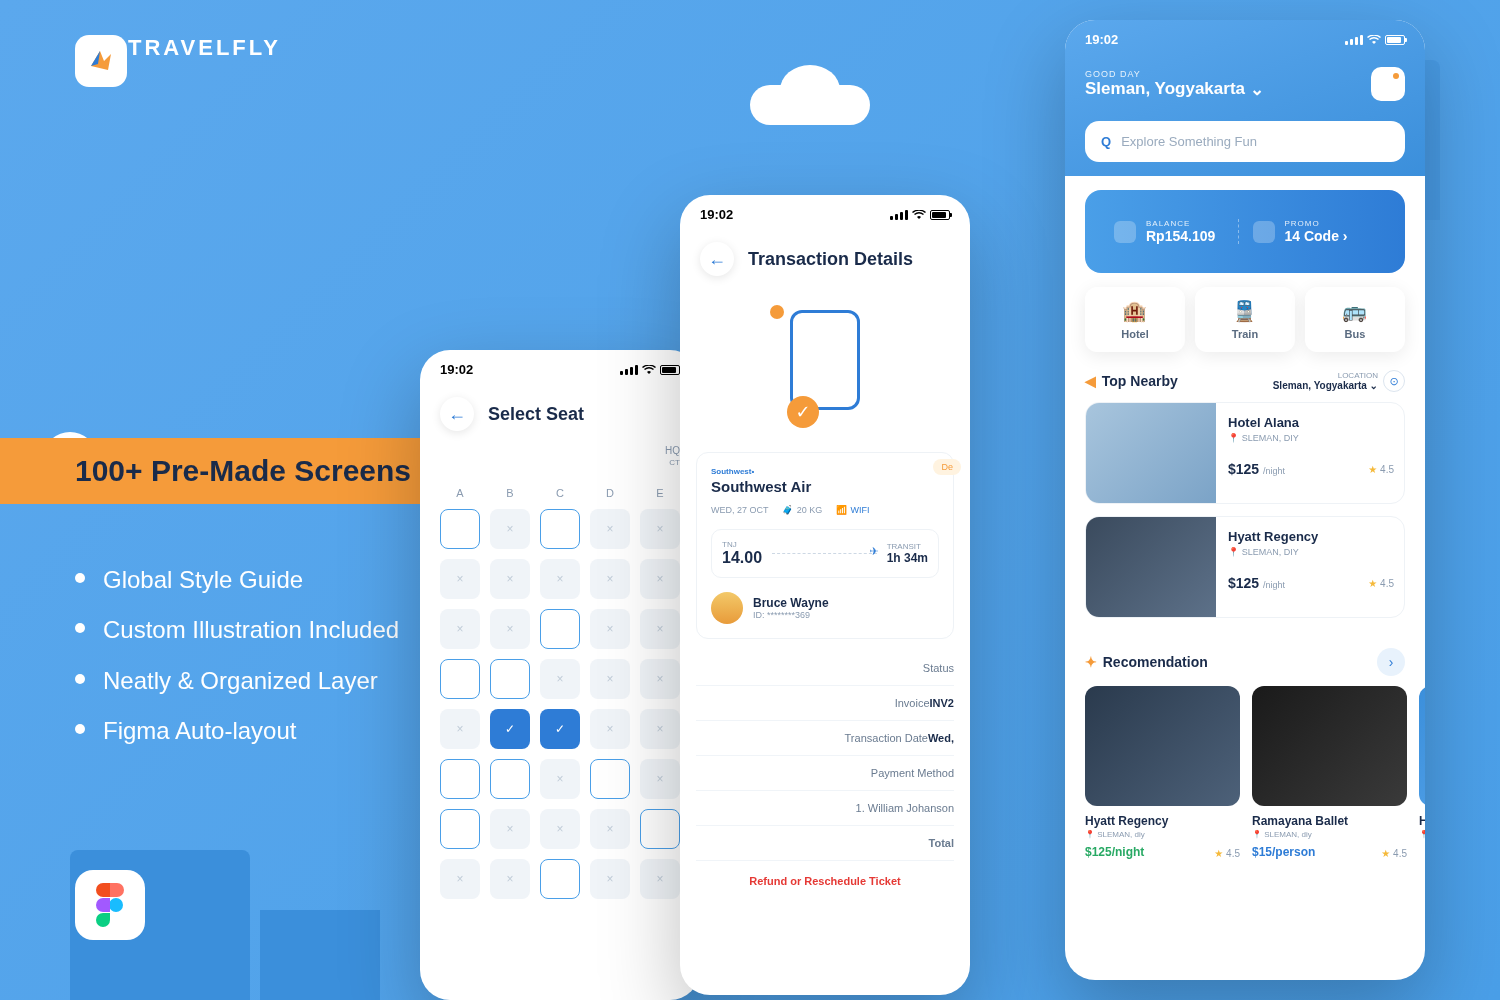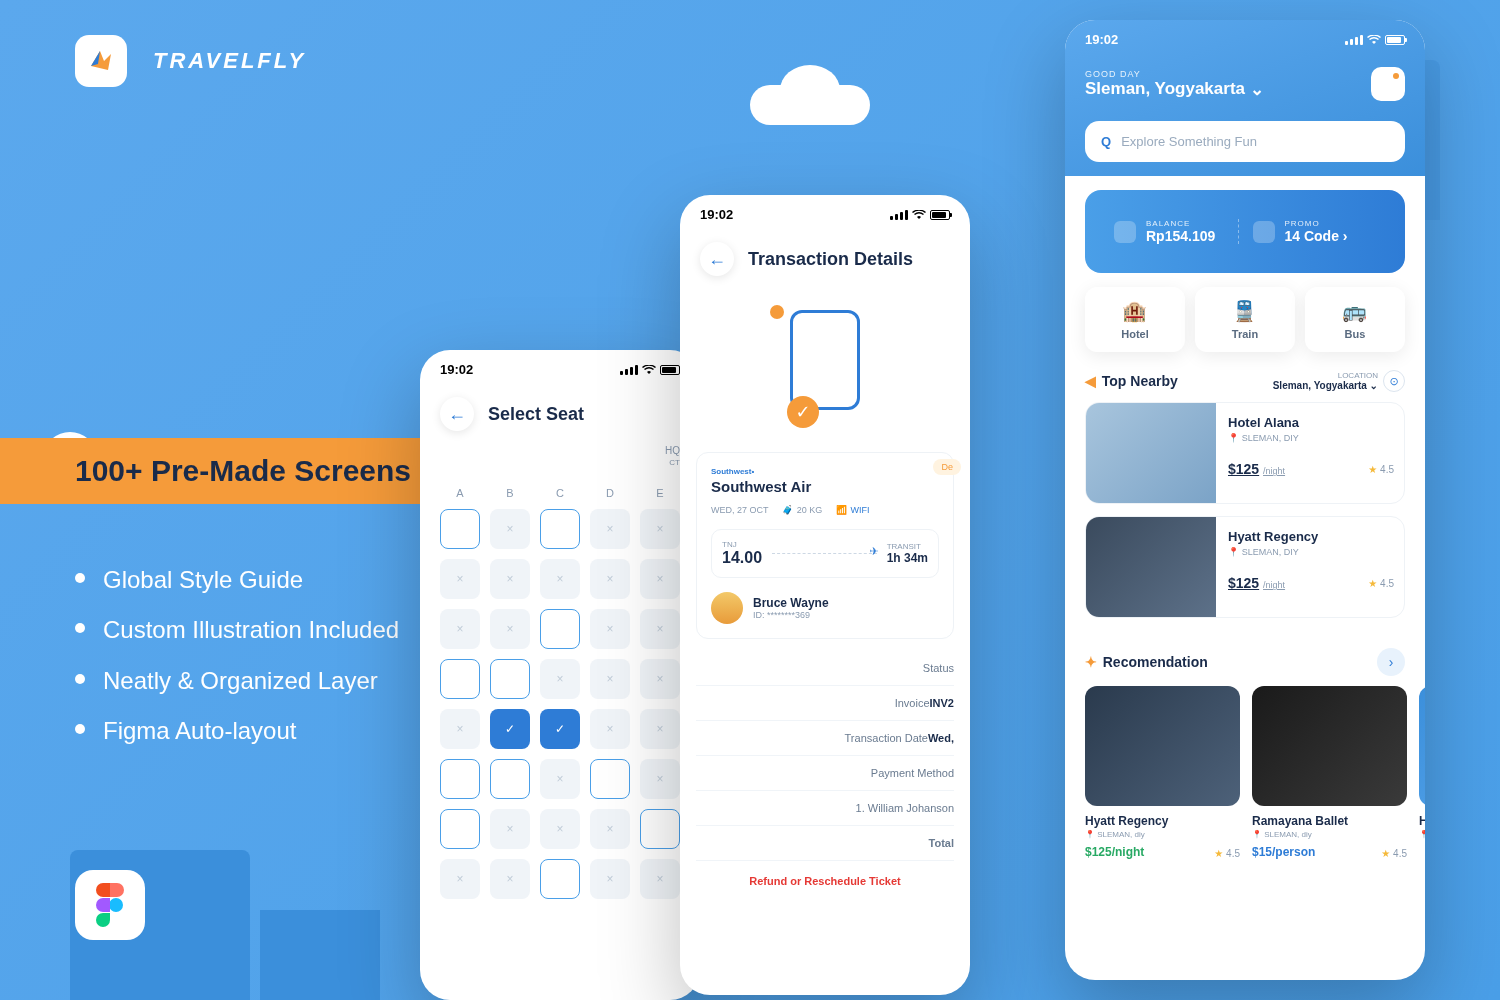--- a/index.html
+++ b/index.html
@@ -14,21 +14,21 @@
 .cloud2::before{content:'';position:absolute;width:50px;height:45px;background:#fff;border-radius:50%;top:-18px;left:25px;}
 
 
 .building{position:absolute;background:#3B8FDB;}
 .b1{bottom:0;left:70px;width:180px;height:150px;border-radius:8px 8px 0 0;}
 .b2{bottom:0;left:260px;width:120px;height:90px;}
 .b3{top:50px;right:200px;width:60px;height:140px;opacity:.4;}
 .b4{top:60px;right:60px;width:180px;height:160px;opacity:.4;border-radius:8px 8px 0 0;}
 
 
-.brand{position:absolute;top:35px;left:75px;display:flex;align-items:center;gap:26px;font-style:italic;}
+.brand{position:absolute;top:35px;left:75px;display:flex;align-items:flex-start;gap:1px;}
 .brand-icon{width:52px;height:52px;background:#fff;border-radius:14px;display:flex;align-items:center;justify-content:center;}
 .brand-icon svg{width:30px;height:30px;}
 .brand-text{color:#fff;font-size:22px;font-weight:700;letter-spacing:3px;}
 
 
 .hero{position:absolute;top:135px;left:75px;color:#fff;font-size:90px;font-weight:800;line-height:1.05;}
 .banner{position:absolute;top:438px;left:0;background:#F59B3A;color:#1a2b4a;font-size:30px;font-weight:600;padding:16px 55px 16px 75px;}
 .bullets{position:absolute;top:555px;left:75px;color:#fff;font-size:24px;font-weight:500;line-height:2.1;}
 .bullets li{list-style:none;position:relative;padding-left:28px;}
 .bullets li::before{content:'';position:absolute;left:0;top:18px;width:10px;height:10px;background:#fff;border-radius:50%;}
@@ -125,21 +125,21 @@
 .gps{width:22px;height:22px;border:1px solid #dce5ef;border-radius:50%;display:inline-flex;align-items:center;justify-content:center;color:#2e7cd6;font-size:11px;margin-left:5px;}
 .hlist{padding:0 20px;}
 .hcard{display:flex;gap:12px;border:1px solid #eef2f6;border-radius:14px;overflow:hidden;margin-bottom:12px;}
 .himg{width:130px;height:100px;background:linear-gradient(135deg,#a8c5dd,#7ba3c7);}
 .himg.h2{background:linear-gradient(135deg,#3a4a5d,#5d7189);}
 .hinfo{flex:1;padding:12px 10px 10px 0;}
 .hname{font-size:13px;font-weight:700;color:#1a2b4a;}
 .hloc{font-size:9px;color:#8a9bb0;margin-top:3px;}
 .hbot{display:flex;justify-content:space-between;align-items:center;margin-top:18px;}
 .hprice{font-size:14px;font-weight:700;color:#1a2b4a;}
-.hprice span{font-size:9px;font-weight:400;color:#8a9bb0;text-decoration:underline;}
+.hprice span{font-size:9px;font-weight:400;color:#8a9bb0;}
 .hrate{font-size:10px;color:#8a9bb0;}
 .hrate::before{content:'★ ';color:#F5B93A;}
 .chev{width:28px;height:28px;background:#e8f2fc;border-radius:50%;display:flex;align-items:center;justify-content:center;color:#2e7cd6;font-size:14px;}
 .rec-grid{display:flex;gap:12px;padding:0 20px;overflow:hidden;}
 .rcard{width:155px;flex-shrink:0;}
 .rimg{height:120px;border-radius:12px;background:linear-gradient(135deg,#2a3a4d,#4d6179);}
 .rimg.r2{background:linear-gradient(135deg,#1a1a1a,#3a3a3a);}
 .rimg.r3{background:linear-gradient(135deg,#3b8fdb,#5BA8ED);}
 .rname{font-size:12px;font-weight:700;color:#1a2b4a;margin-top:8px;}
 .rloc{font-size:8px;color:#8a9bb0;margin-top:2px;}

